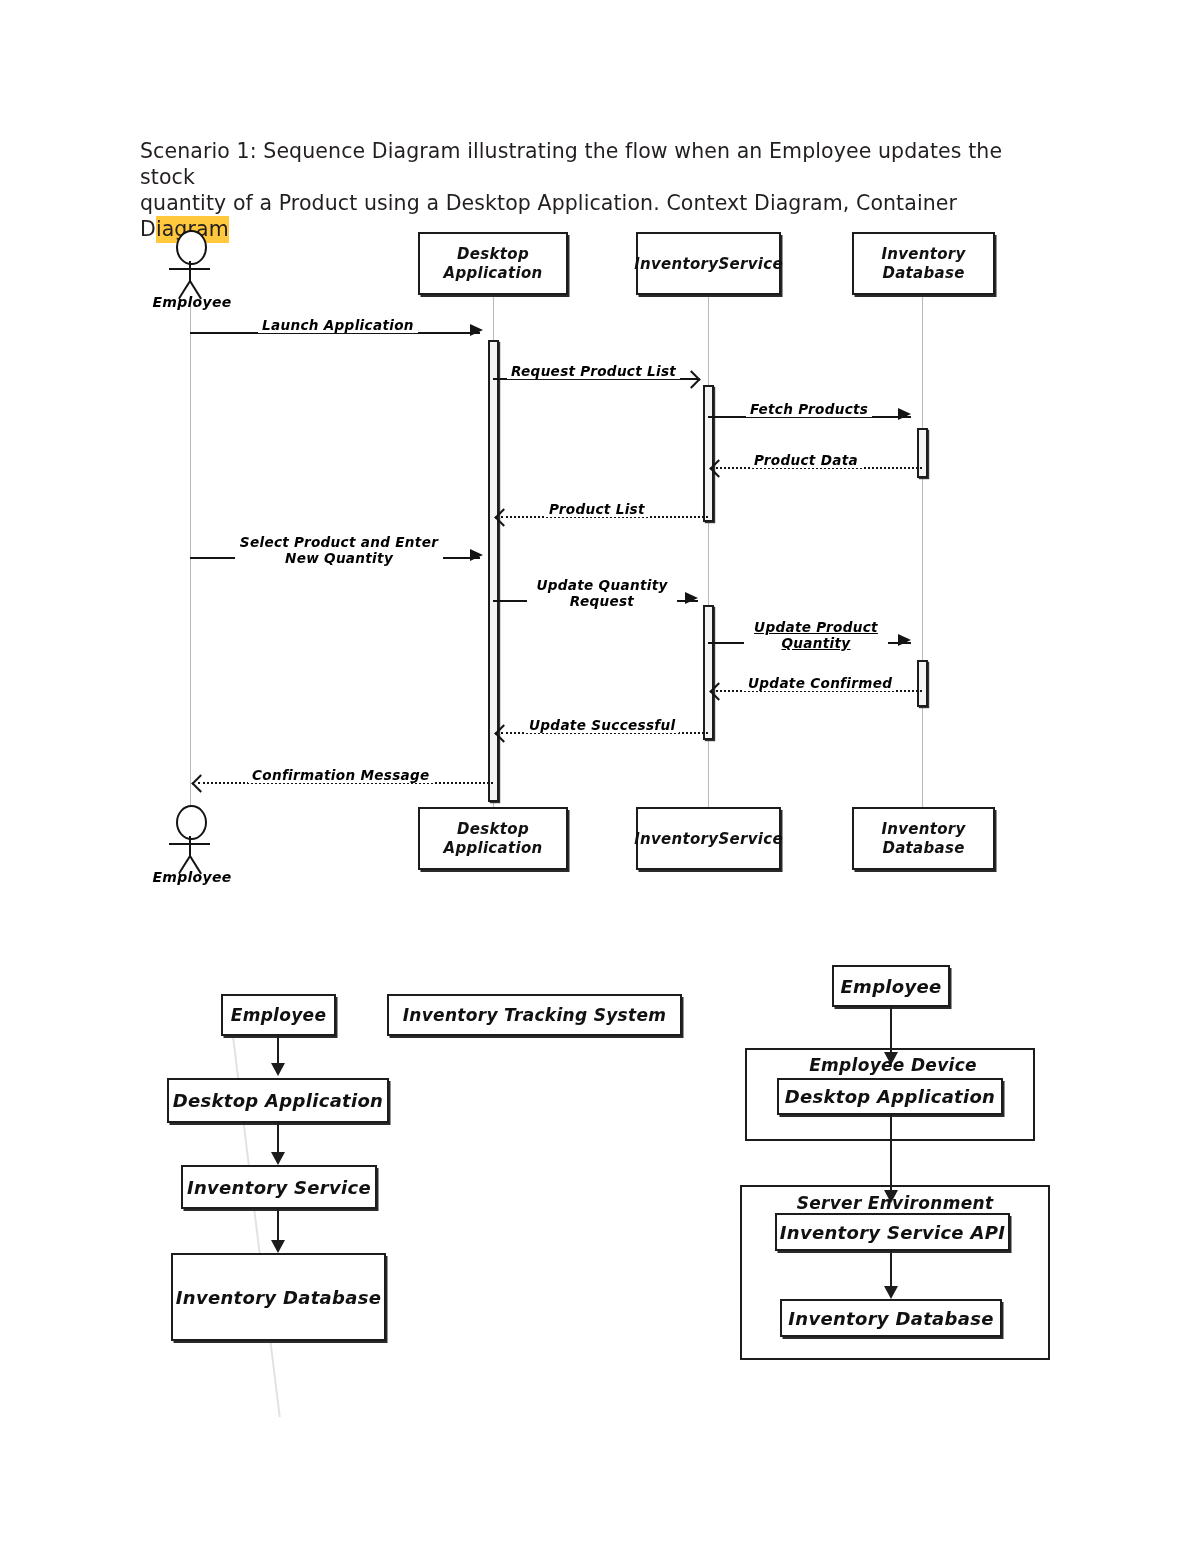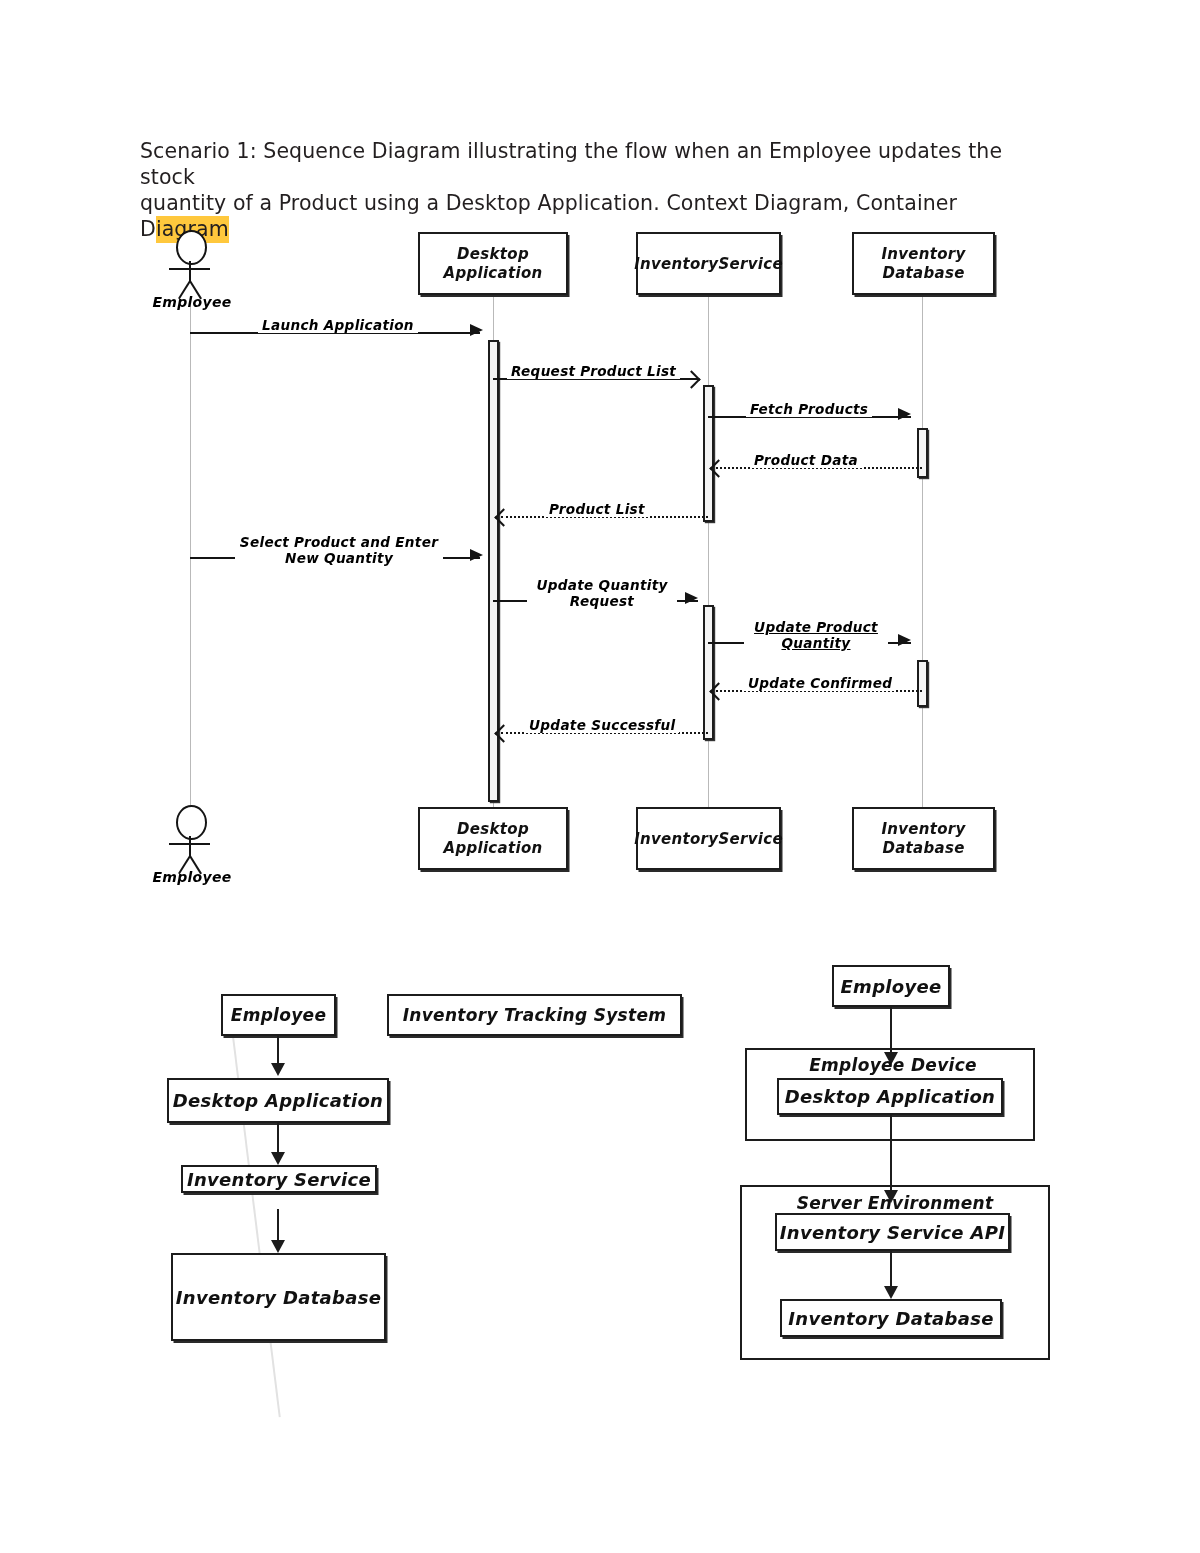--- a/index.html
+++ b/index.html
@@ -304,20 +304,25 @@
     <div class="label hand" style="left:36px;">Update Confirmed</div>
     <div class="arrow open left" style="left:4px;"></div>
   </div>
 
   <div class="msg" style="left:493px; top:720px; width:215px;">
     <div class="line dashed" style="left:8px; width:207px;"></div>
     <div class="label hand" style="left:32px;">Update Successful</div>
     <div class="arrow open left" style="left:4px;"></div>
   </div>
 
+  <div class="msg" style="left:190px; top:770px; width:303px;">
+    <div class="line dashed" style="left:8px; width:295px;"></div>
+    <div class="label hand" style="left:58px;">Confirmation Message</div>
+    <div class="arrow open left" style="left:4px;"></div>
+  </div>
 
   <div class="actor" style="left:156px; top:805px;">
     <div class="head"></div>
     <div class="arms"></div>
     <div class="body"></div>
     <div class="leg-l"></div>
     <div class="leg-r"></div>
     <div class="caption hand">Employee</div>
   </div>
 
@@ -350,21 +355,21 @@
   <div class="arrowline" style="left:277px; top:1036px; height:37px;"></div>
   <div class="arrowhead-down" style="left:271px; top:1063px;"></div>
 
   <div class="hbox shadow hand" style="left:167px; top:1078px; width:222px; height:45px; font-size:18px;">
     <span>Desktop Application</span>
   </div>
 
   <div class="arrowline" style="left:277px; top:1123px; height:40px;"></div>
   <div class="arrowhead-down" style="left:271px; top:1152px;"></div>
 
-  <div class="hbox shadow hand" style="left:181px; top:1165px; width:196px; height:28px; font-size:18px;">
+  <div class="hbox shadow hand" style="left:181px; top:1165px; width:196px; height:44px; font-size:18px;">
     <span>Inventory Service</span>
   </div>
 
   <div class="arrowline" style="left:277px; top:1209px; height:42px;"></div>
   <div class="arrowhead-down" style="left:271px; top:1240px;"></div>
 
   <div class="hbox shadow hand" style="left:171px; top:1253px; width:215px; height:88px; font-size:18px;">
     <span>Inventory Database</span>
   </div>
 </div>

